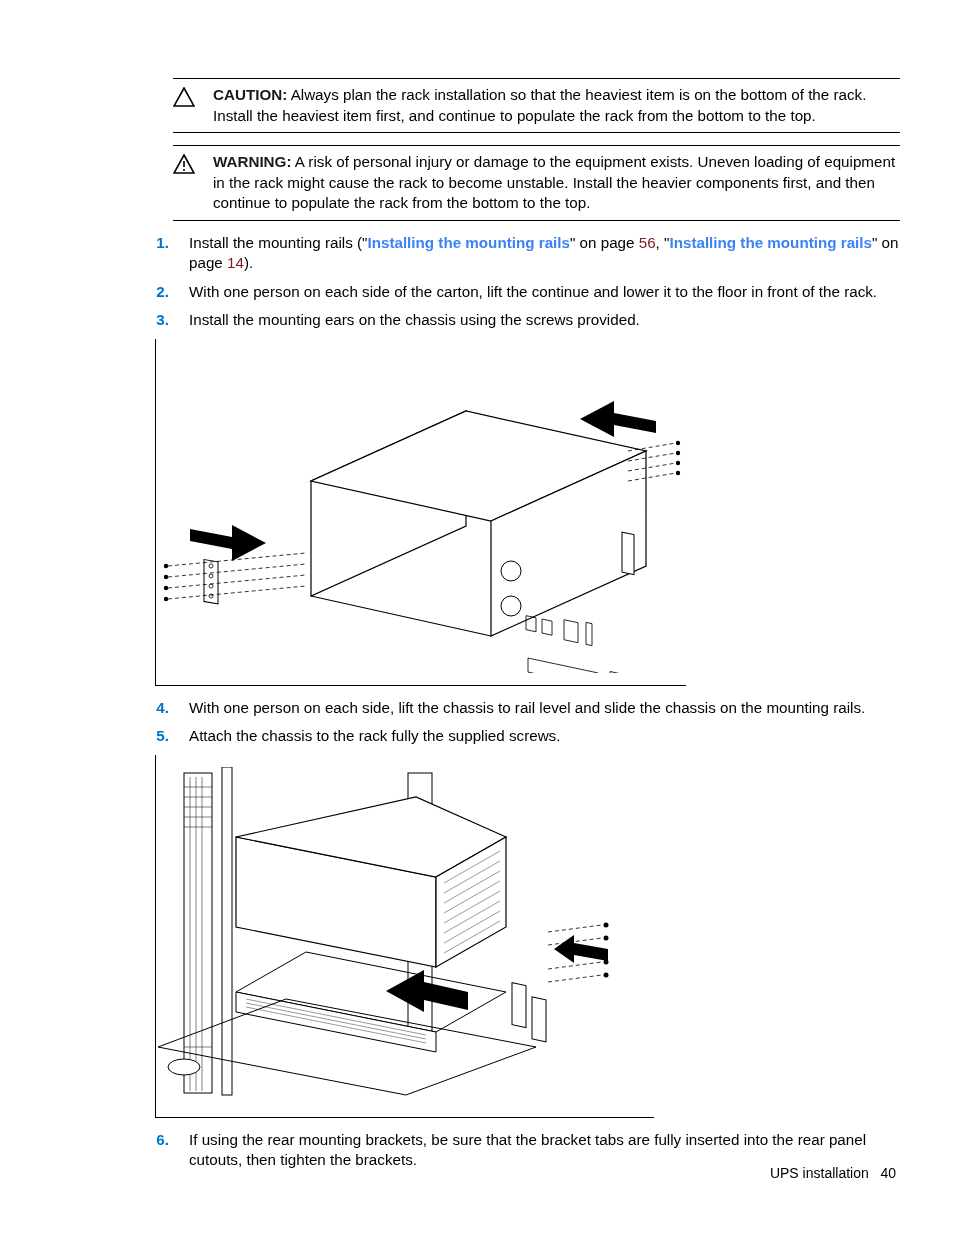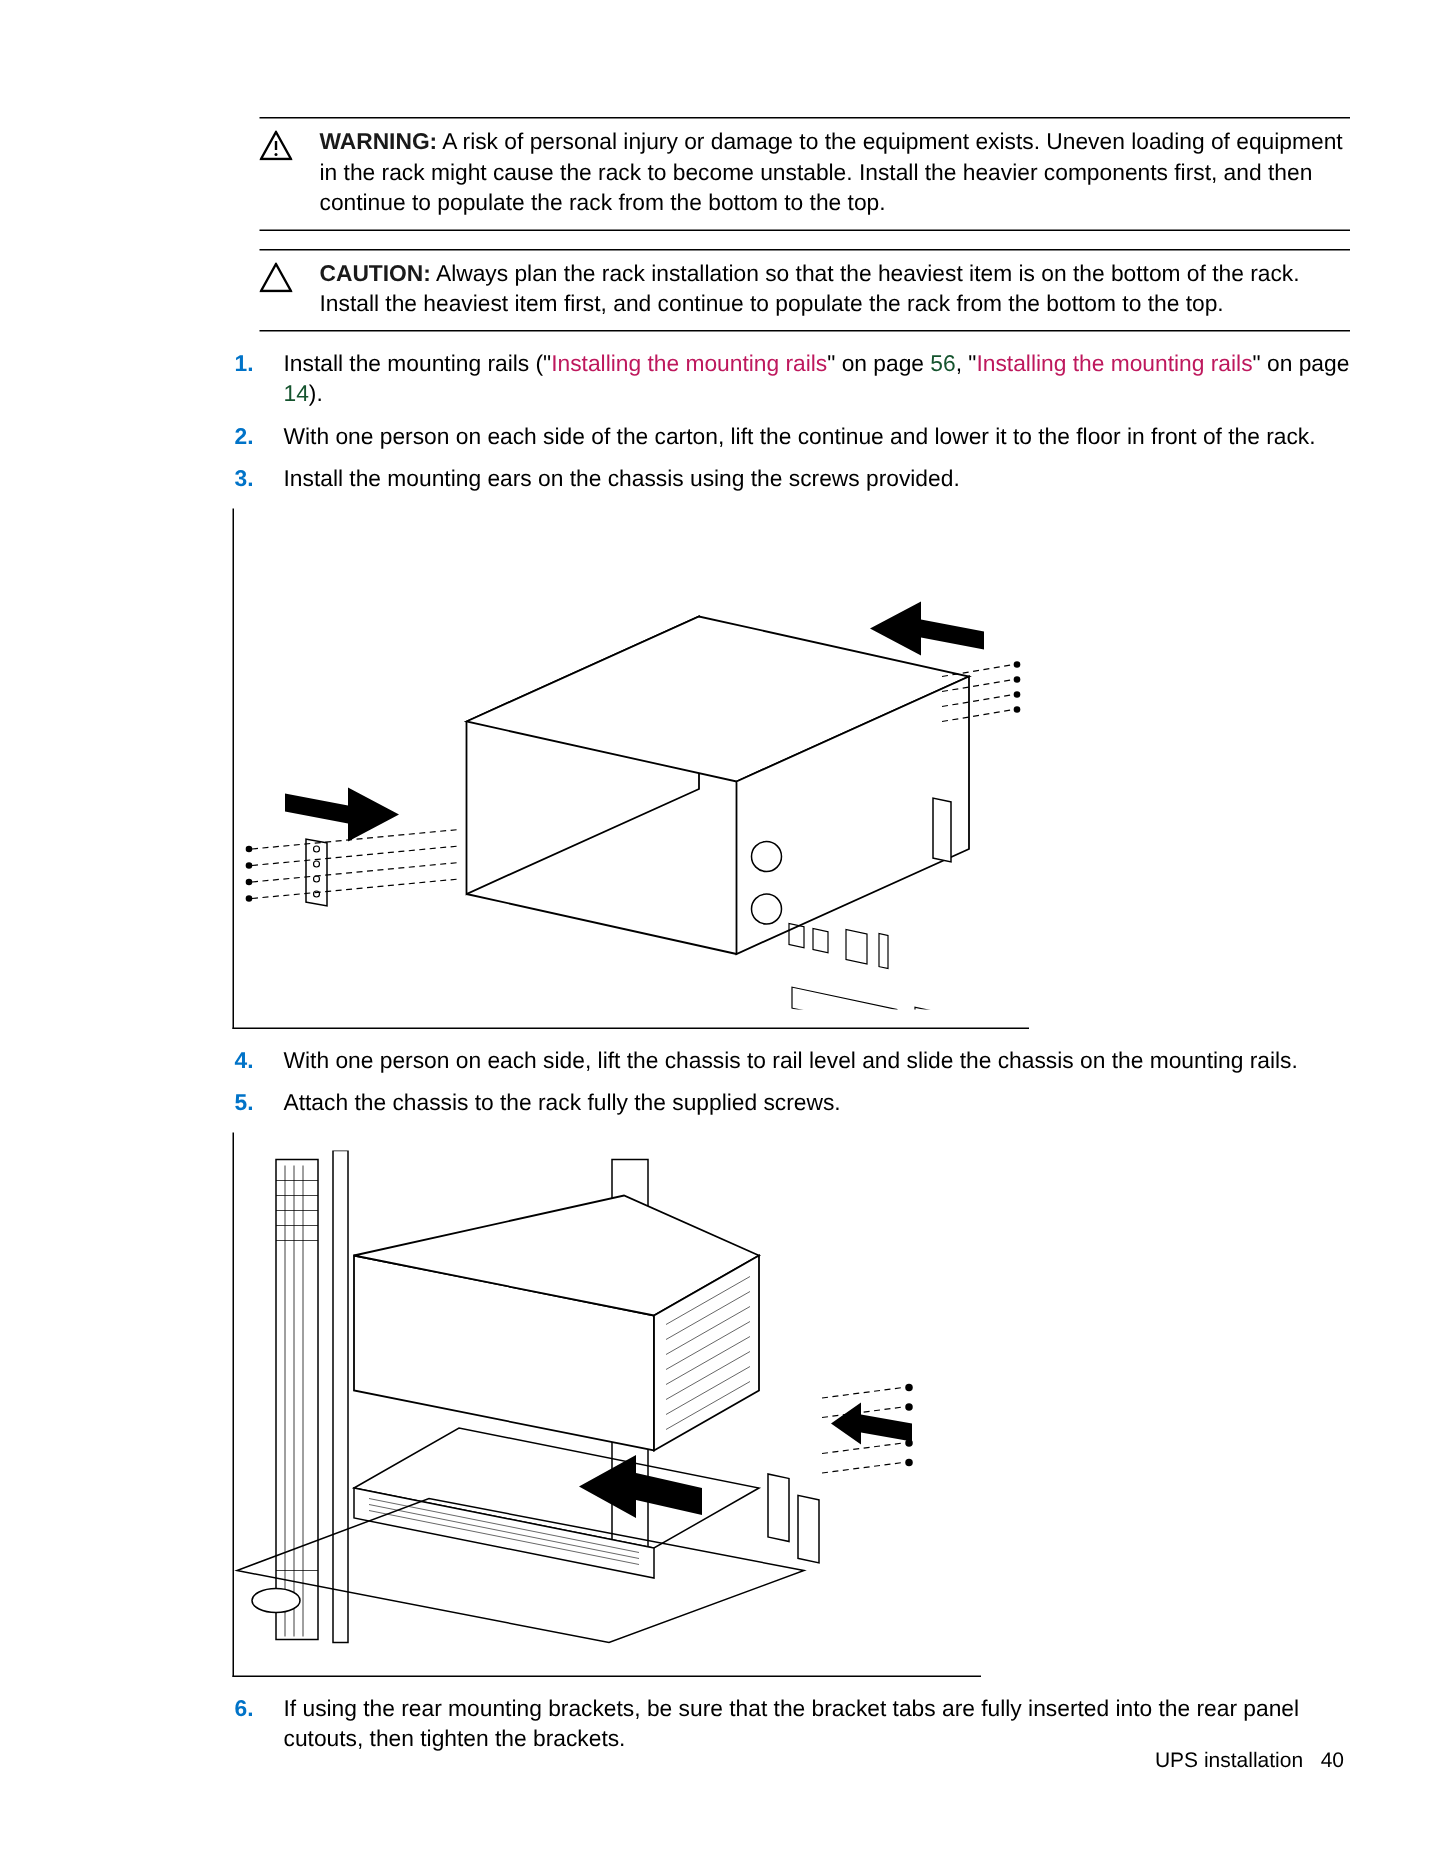--- a/index.html
+++ b/index.html
@@ -59,25 +59,26 @@
   ol.steps > li .num {
     color: #0073c8;
     font-weight: bold;
     flex: 0 0 14px;
     text-align: right;
   }
   ol.steps > li .txt {
     flex: 1;
   }
   a.xref {
-    color: #be185d;
+    color: #3b82f6;
     text-decoration: none;
+    font-weight: bold;
   }
   .pagenum {
-    color: #14532d;
+    color: #7f1d1d;
   }
   .figure {
     border-left: 1px solid #000;
     border-bottom: 1px solid #000;
     margin-left: 0px;
     margin-top: 8px;
     margin-bottom: 12px;
     padding: 12px 0 10px 0;
   }
   .fig1 {
@@ -101,39 +102,39 @@
 </style>
 </head>
 <body>
 
 <div class="page">
 
   <div class="callout">
     <div class="icon">
       <svg width="22" height="20" viewBox="0 0 22 20">
         <path d="M11 1 L21 19 L1 19 Z" fill="none" stroke="#000" stroke-width="1.6"></path>
-        <line x1="11" y1="7" x2="11" y2="13" stroke="#000" stroke-width="1.6"></line>
-        <circle cx="11" cy="16" r="1" fill="#000"></circle>
       </svg>
     </div>
     <div class="body">
-      <span class="label-warn">WARNING:</span>
-      <span>A risk of personal injury or damage to the equipment exists. Uneven loading of equipment in the rack might cause the rack to become unstable. Install the heavier components first, and then continue to populate the rack from the bottom to the top.</span>
+      <span class="label-caution">CAUTION:</span>
+      <span>Always plan the rack installation so that the heaviest item is on the bottom of the rack. Install the heaviest item first, and continue to populate the rack from the bottom to the top.</span>
     </div>
   </div>
 
   <div class="callout">
     <div class="icon">
       <svg width="22" height="20" viewBox="0 0 22 20">
         <path d="M11 1 L21 19 L1 19 Z" fill="none" stroke="#000" stroke-width="1.6"></path>
+        <line x1="11" y1="7" x2="11" y2="13" stroke="#000" stroke-width="1.6"></line>
+        <circle cx="11" cy="16" r="1" fill="#000"></circle>
       </svg>
     </div>
     <div class="body">
-      <span class="label-caution">CAUTION:</span>
-      <span>Always plan the rack installation so that the heaviest item is on the bottom of the rack. Install the heaviest item first, and continue to populate the rack from the bottom to the top.</span>
+      <span class="label-warn">WARNING:</span>
+      <span>A risk of personal injury or damage to the equipment exists. Uneven loading of equipment in the rack might cause the rack to become unstable. Install the heavier components first, and then continue to populate the rack from the bottom to the top.</span>
     </div>
   </div>
 
   <ol class="steps">
     <li>
       <span class="num">1.</span>
       <span class="txt">
         <span>Install the mounting rails ("</span><a class="xref" href="#">Installing the mounting rails</a><span>" on page </span><span class="pagenum">56</span><span>, "</span><a class="xref" href="#">Installing the mounting rails</a><span>" on page </span><span class="pagenum">14</span><span>).</span>
       </span>
     </li>

